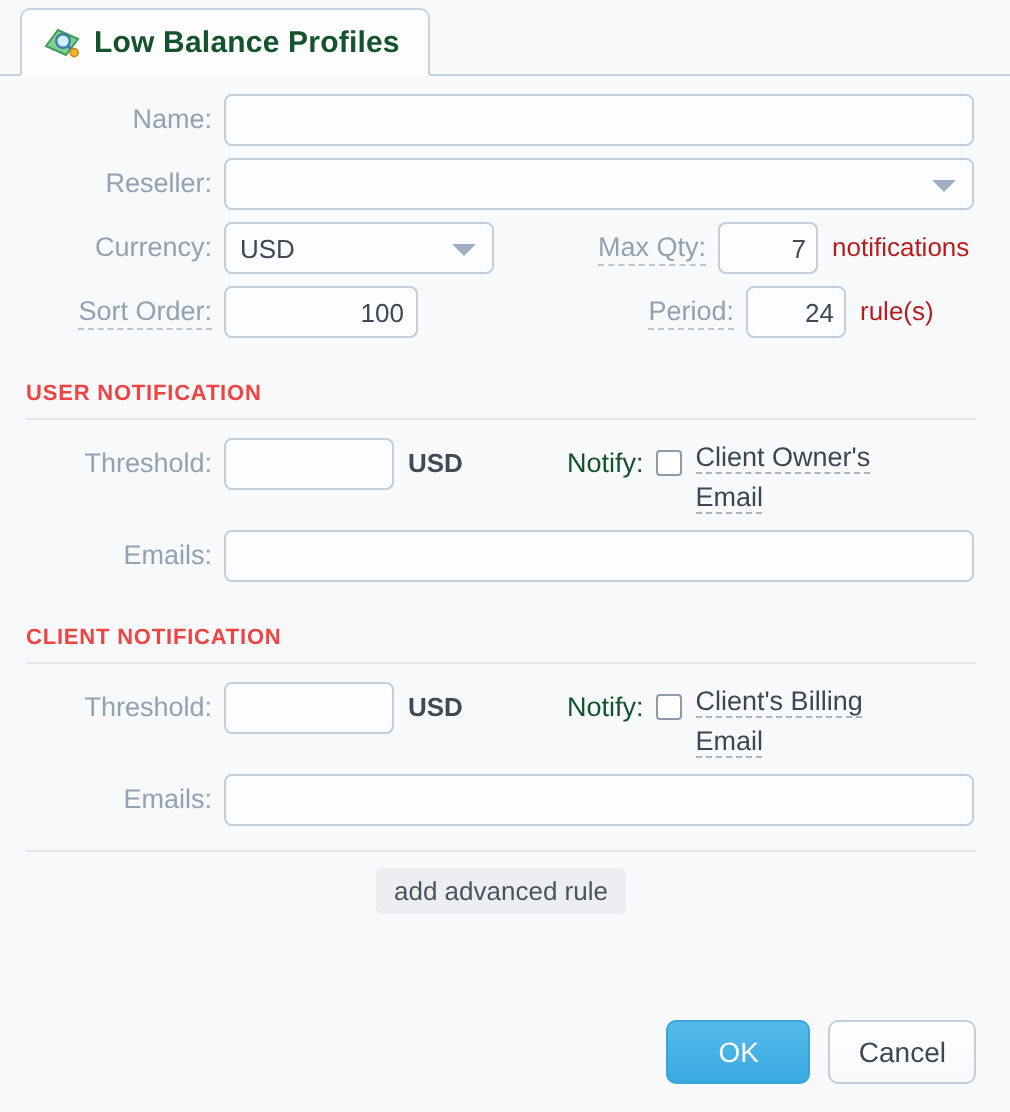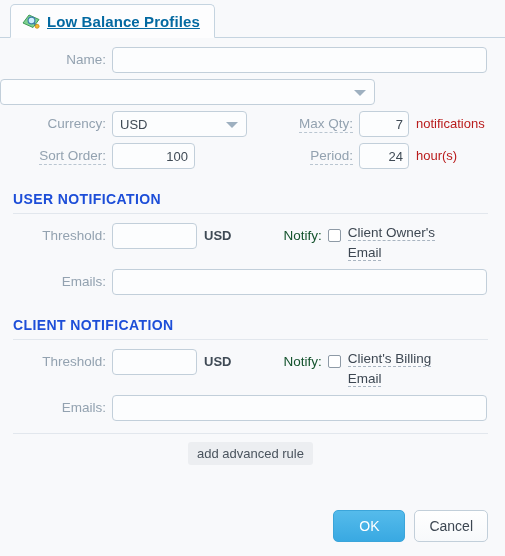--- a/index.html
+++ b/index.html
@@ -42,24 +42,23 @@
   }
   .tab-icon {
     width: 18px;
     height: 18px;
     flex: 0 0 18px;
     display: block;
   }
   .tab-label {
     font-size: 15px;
     font-weight: bold;
-    color: #0369a1;
+    color: #14532d;
     white-space: nowrap;
     letter-spacing: 0.1px;
-    text-decoration: underline;
   }
 
   
   .form {
     padding: 0;
   }
   .row {
     display: flex;
     align-items: flex-start;
     padding: 0 17px 0 0;
@@ -94,21 +93,21 @@
     border-radius: 4px;
     background: #fcfdfe;
     font-family: "Liberation Sans", sans-serif;
     font-size: 13px;
     color: #3f4a55;
     padding: 0 7px;
     outline: none;
   }
   .input.wide { width: 375px; }
   .input.num {
-    width: 83px;
+    width: 97px;
     text-align: right;
     padding-right: 6px;
   }
   .input.tiny {
     width: 50px;
     text-align: right;
     padding-right: 5px;
   }
   .input.thresh {
     width: 85px;
@@ -151,23 +150,23 @@
     white-space: nowrap;
     font-weight: bold;
   }
   .unit.plain { font-weight: normal; color: #b91c1c; }
 
   
   .section {
     margin: 22px 17px 0 13px;
   }
   .section-title {
-    color: #1d4ed8;
+    color: #ef4444;
     font-weight: bold;
-    font-size: 14px;
+    font-size: 11px;
     letter-spacing: 0.4px;
     padding-bottom: 6px;
   }
   .section-rule {
     height: 1px;
     background: #e2e7ed;
   }
 
   
   .notify-wrap {
@@ -267,20 +266,21 @@
 </div>
 
 <div class="form">
 
   <div class="row">
     <div class="label w-main">Name:</div>
     <input class="input wide" type="text" value="" style="">
   </div>
 
   <div class="row tight">
+    <div class="label w-main">Reseller:</div>
     <div class="select wide">
       <span class="val"></span>
       <span class="caret"></span>
     </div>
   </div>
 
   <div class="row tight">
     <div class="label w-main">Currency:</div>
     <div class="select small">
       <span class="val">USD</span>
@@ -295,21 +295,21 @@
 
   <div class="row tight">
     <div class="label w-main dotted">
       <span>Sort Order:</span>
     </div>
     <input class="input num" type="text" value="100" style="">
     <div class="label dotted" style="width:158px;">
       <span>Period:</span>
     </div>
     <input class="input tiny" type="text" value="24" style="">
-    <div class="unit plain">hour(s)</div>
+    <div class="unit plain">rule(s)</div>
   </div>
 
   <div class="section">
     <div class="section-title">USER NOTIFICATION</div>
     <div class="section-rule"></div>
   </div>
 
   <div class="row">
     <div class="label w-main">Threshold:</div>
     <input class="input thresh" type="text" value="" style="">

